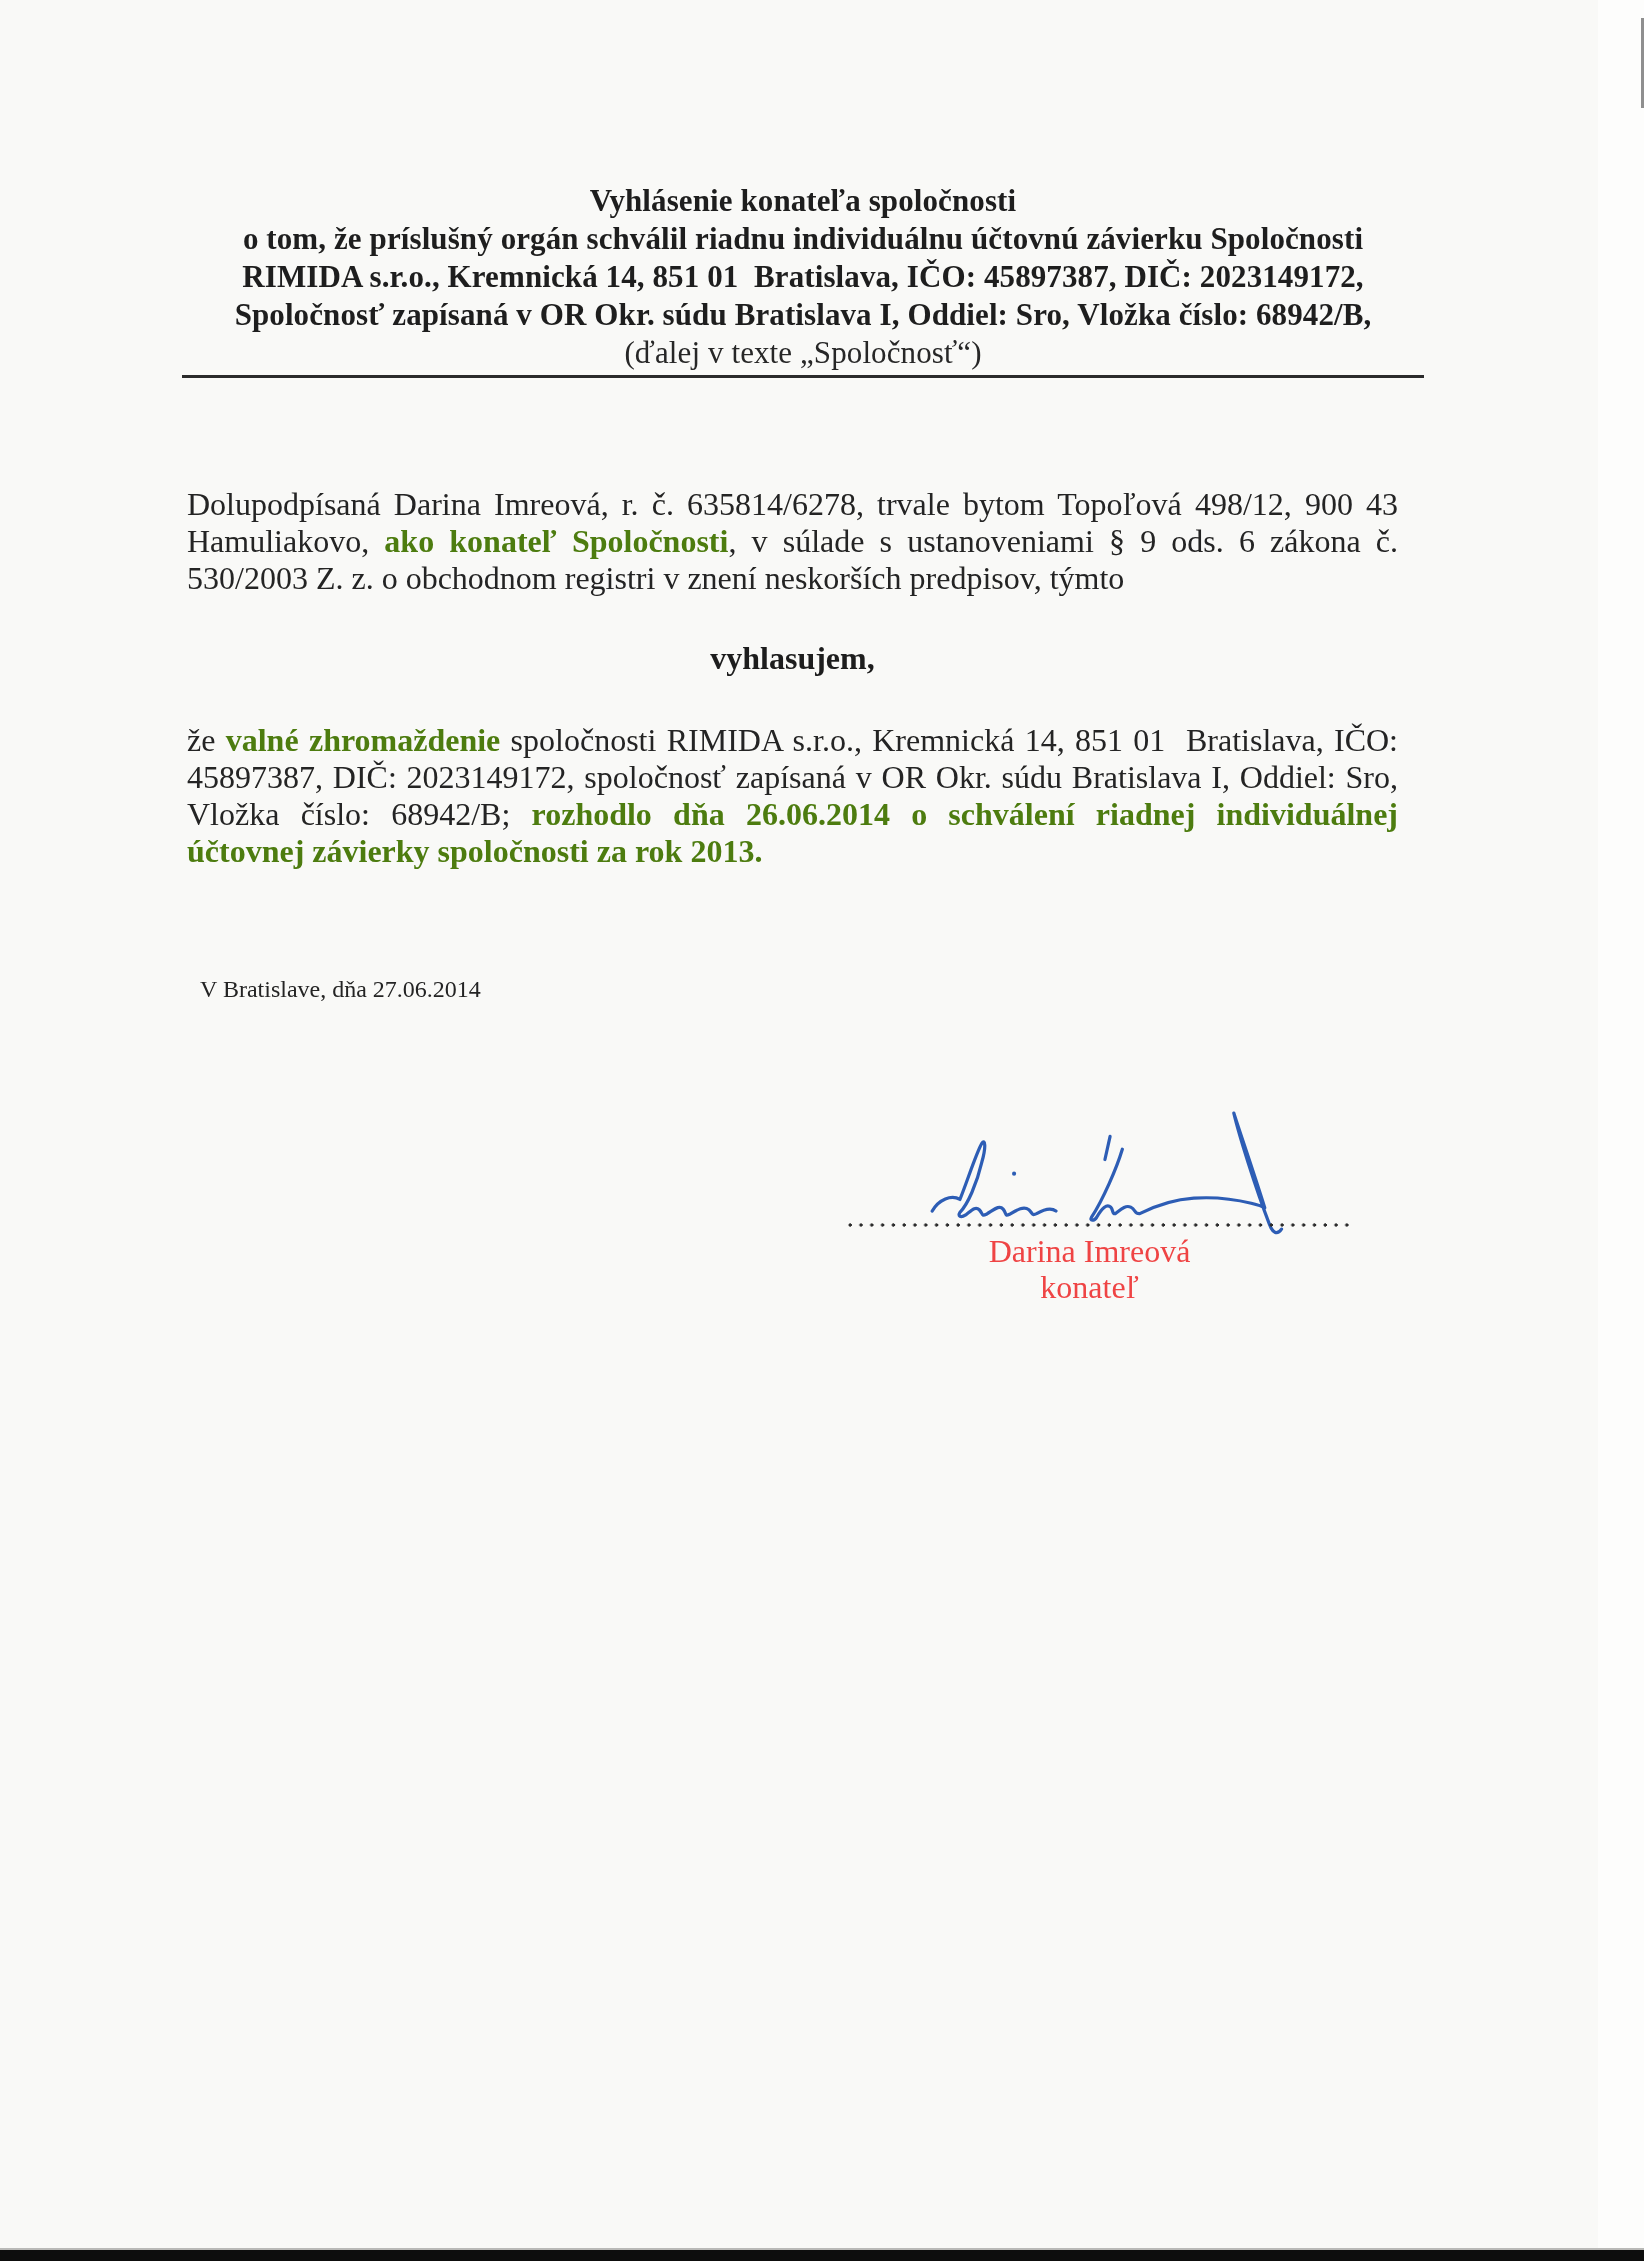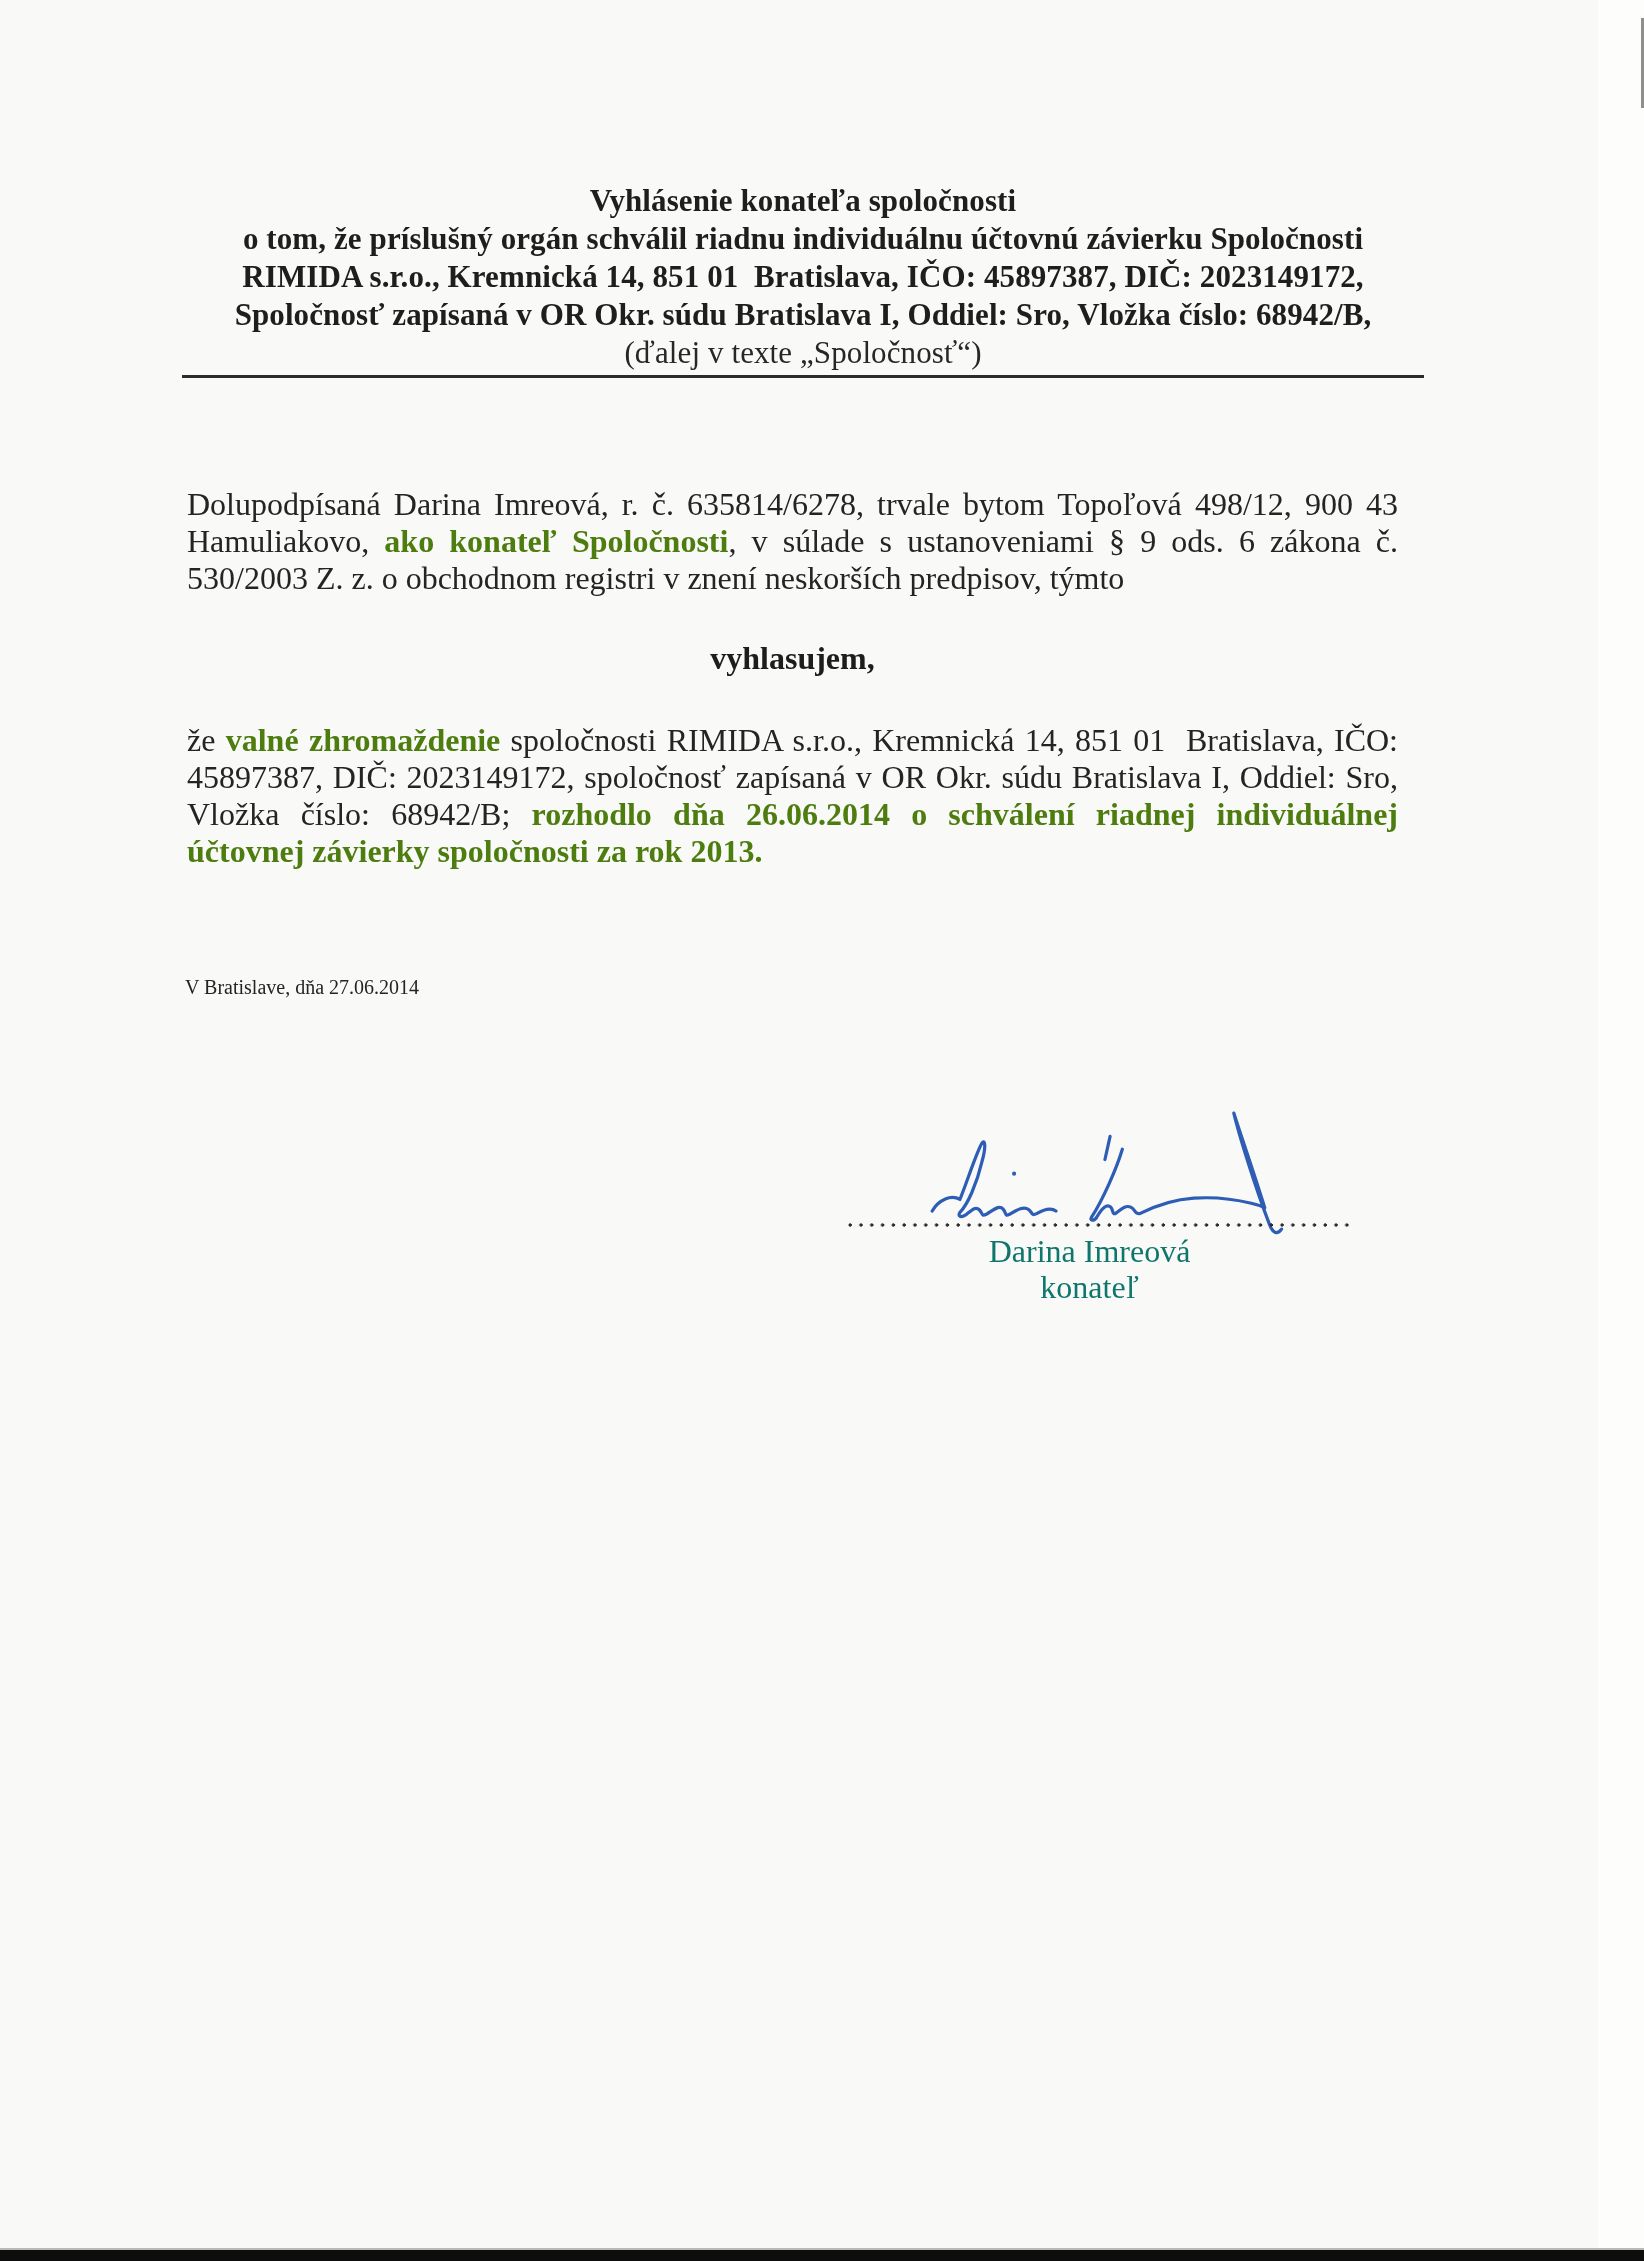--- a/index.html
+++ b/index.html
@@ -34,33 +34,33 @@
   }
   #para1{top:486px;}
   #para2{top:722px;}
   .para b{color:#4d7c0f;}
 
   .declare{
     position:absolute;left:187px;top:640px;width:1211px;
     text-align:center;font-weight:bold;font-size:32px;color:#1d1d1d;font-family:Liberation Serif, serif;
   }
 
-  .dateline{position:absolute;left:185px;top:976px;font-size:20px;color:#242424;}
+  .dateline{position:absolute;left:200px;top:976px;font-size:24px;color:#242424;}
 
   .signature-svg{position:absolute;left:903px;top:1077px;width:400px;height:174px;}
 
   .dotline{
     position:absolute;left:847px;top:1222px;width:506px;height:6.4px;
     background-image:radial-gradient(circle at 3.2px 3.2px,#2c2c2c 1.5px,rgba(0,0,0,0) 2px);
     background-size:10.8px 6.4px;background-repeat:repeat-x;
   }
 
   .sig-block{
     position:absolute;left:896px;top:1233px;width:387px;
-    text-align:center;font-size:32px;line-height:36px;color:#0f766e;
+    text-align:center;font-size:32px;line-height:36px;color:#ef4444;
   }
 </style>
 </head>
 <body>
 
 <div class="page">
 
   <div class="header">
     <div>Vyhlásenie konateľa spoločnosti</div>
     <div>o tom, že príslušný orgán schválil riadnu individuálnu účtovnú závierku Spoločnosti</div>

